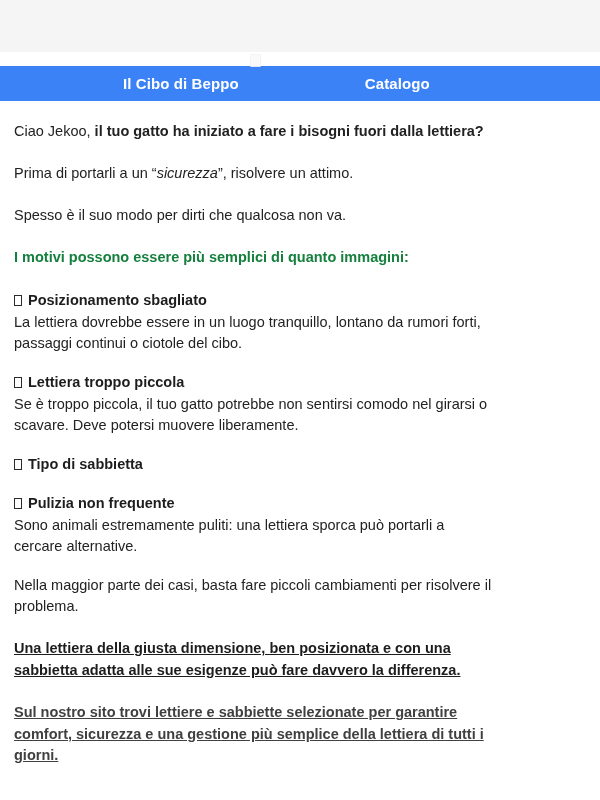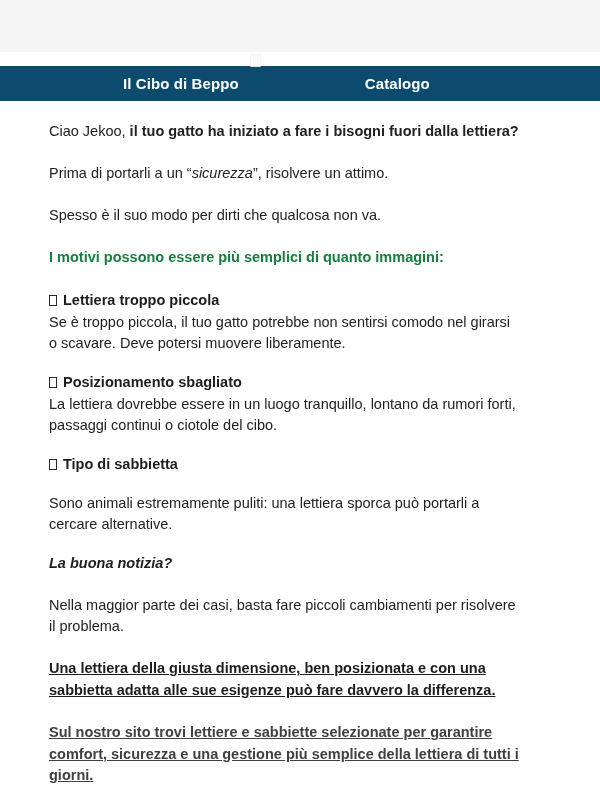--- a/index.html
+++ b/index.html
@@ -37,43 +37,42 @@
     height: 11px;
     background: #fafafa;
     border: 1px solid #f2f2f2;
     border-radius: 1px;
     opacity: .9;
   }
 
   
   .navbar {
     height: 35px;
-    background: #0c4a6e;
+    background: #3b82f6;
     display: flex;
     align-items: center;
     width: 100%;
     box-sizing: border-box;
   }
   .nav-link {
     color: #ffffff;
     font-size: 15px;
     font-weight: bold;
     text-decoration: none;
     letter-spacing: .1px;
     white-space: nowrap;
   }
   .nav-link.brand { margin-left: 123px; }
   .nav-link.catalog { margin-left: 126px; }
 
   
   .content {
-    padding: 20px 22px 0 24px;
+    padding: 20px 22px 0 14px;
     box-sizing: border-box;
     width: 516px;
-    margin-left: 25px;
   }
   p.para {
     margin: 0 0 21px 0;
     font-size: 14.5px;
     line-height: 1.45;
     color: #222222;
   }
   .bold { font-weight: bold; }
   .ital { font-style: italic; }
   .bold-ital { font-weight: bold; font-style: italic; }
@@ -153,38 +152,38 @@
 
   <p class="para"><span>Ciao Jekoo, </span><span class="bold">il tuo gatto ha iniziato a fare i bisogni fuori dalla lettiera?</span></p>
 
   <p class="para"><span>Prima di portarli a un “</span><span class="ital">sicurezza</span><span>”, risolvere un attimo.</span></p>
 
   <p class="para">Spesso è il suo modo per dirti che qualcosa non va.</p>
 
   <p class="greenhead">I motivi possono essere più semplici di quanto immagini:</p>
 
   <div class="reason">
-    <span class="reason-title"><span class="tofu"></span><span>Lettiera troppo piccola</span></span>
-    <span class="reason-body">Se è troppo piccola, il tuo gatto potrebbe non sentirsi comodo nel girarsi o scavare. Deve potersi muovere liberamente.</span>
+    <span class="reason-title"><span class="tofu"></span><span>Posizionamento sbagliato</span></span>
+    <span class="reason-body">La lettiera dovrebbe essere in un luogo tranquillo, lontano da rumori forti, passaggi continui o ciotole del cibo.</span>
   </div>
 
   <div class="reason">
-    <span class="reason-title"><span class="tofu"></span><span>Posizionamento sbagliato</span></span>
-    <span class="reason-body">La lettiera dovrebbe essere in un luogo tranquillo, lontano da rumori forti, passaggi continui o ciotole del cibo.</span>
+    <span class="reason-title"><span class="tofu"></span><span>Lettiera troppo piccola</span></span>
+    <span class="reason-body">Se è troppo piccola, il tuo gatto potrebbe non sentirsi comodo nel girarsi o scavare. Deve potersi muovere liberamente.</span>
   </div>
 
   <div class="reason">
     <span class="reason-title"><span class="tofu"></span><span>Tipo di sabbietta</span></span>
   </div>
 
   <div class="reason">
+    <span class="reason-title"><span class="tofu"></span><span>Pulizia non frequente</span></span>
     <span class="reason-body">Sono animali estremamente puliti: una lettiera sporca può portarli a cercare alternative.</span>
   </div>
 
-  <p class="para bold-ital">La buona notizia?</p>
 
   <p class="para">Nella maggior parte dei casi, basta fare piccoli cambiamenti per risolvere il problema.</p>
 
   <p class="closing-bold">Una lettiera della giusta dimensione, ben posizionata e con una sabbietta adatta alle sue esigenze può fare davvero la differenza.</p>
 
   <a class="promo-link" href="#">Sul nostro sito trovi lettiere e sabbiette selezionate per garantire comfort, sicurezza e una gestione più semplice della lettiera di tutti i giorni.</a>
 
 </div>
 
 </body></html>

